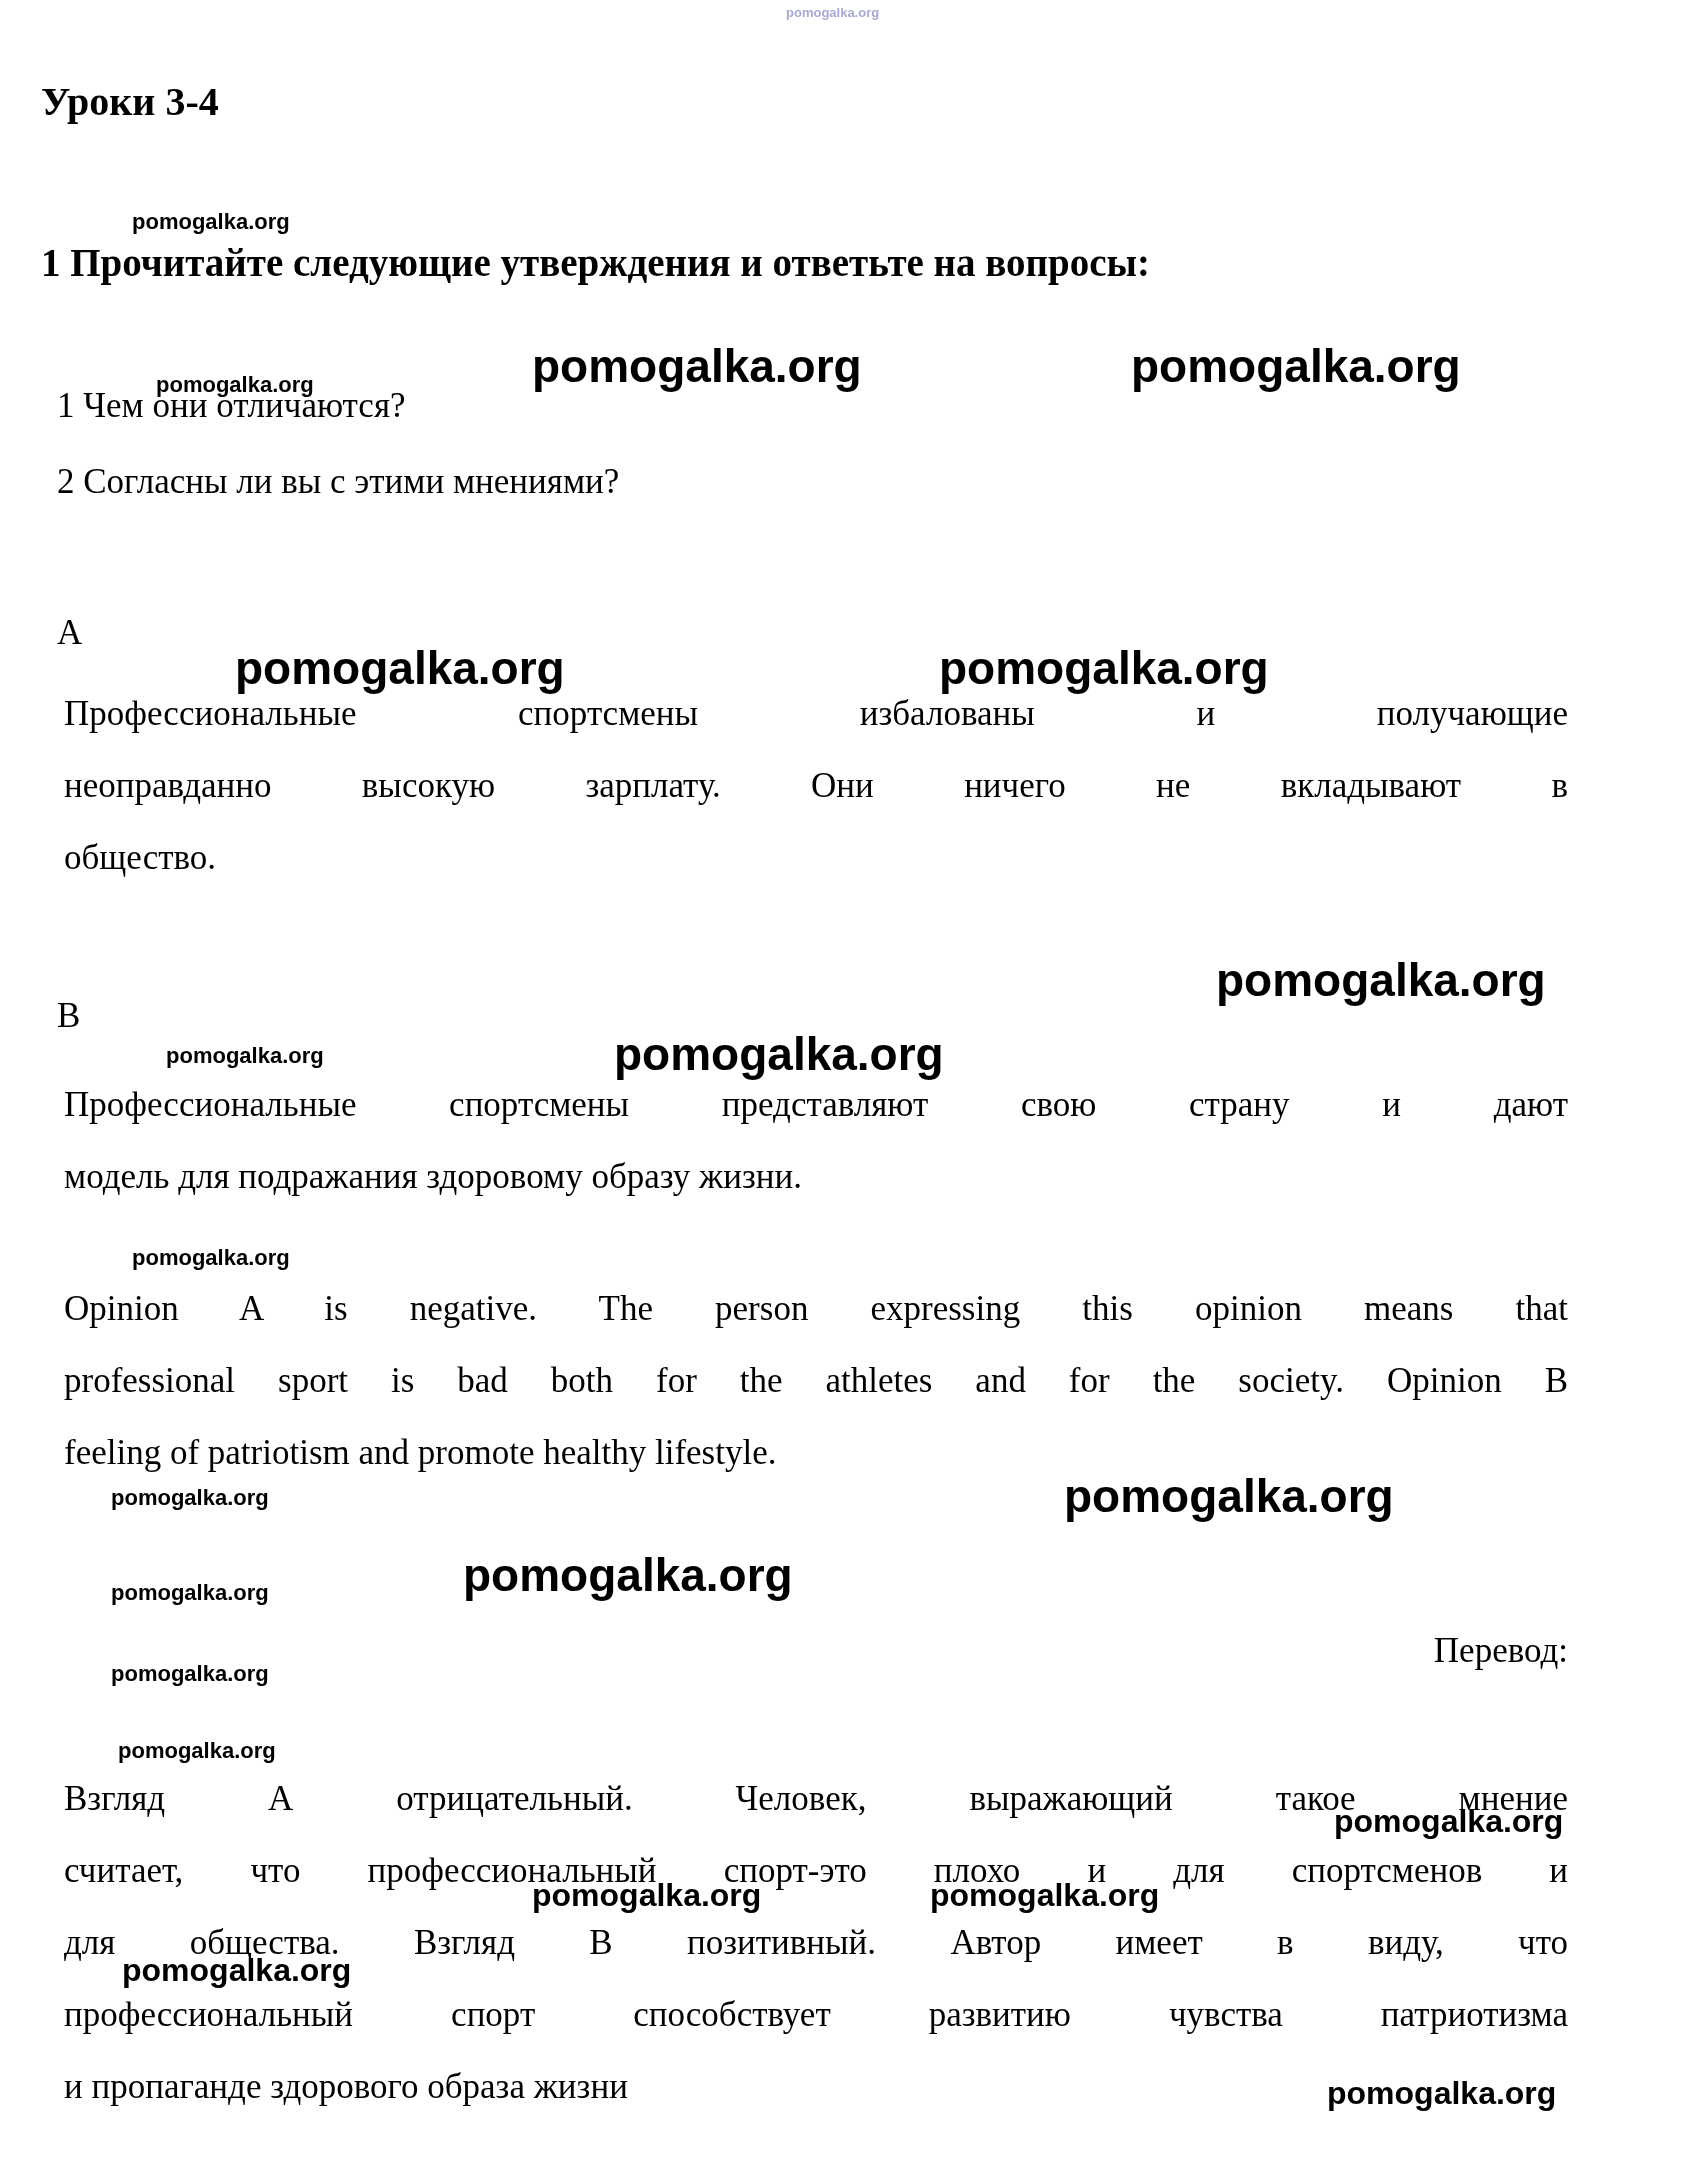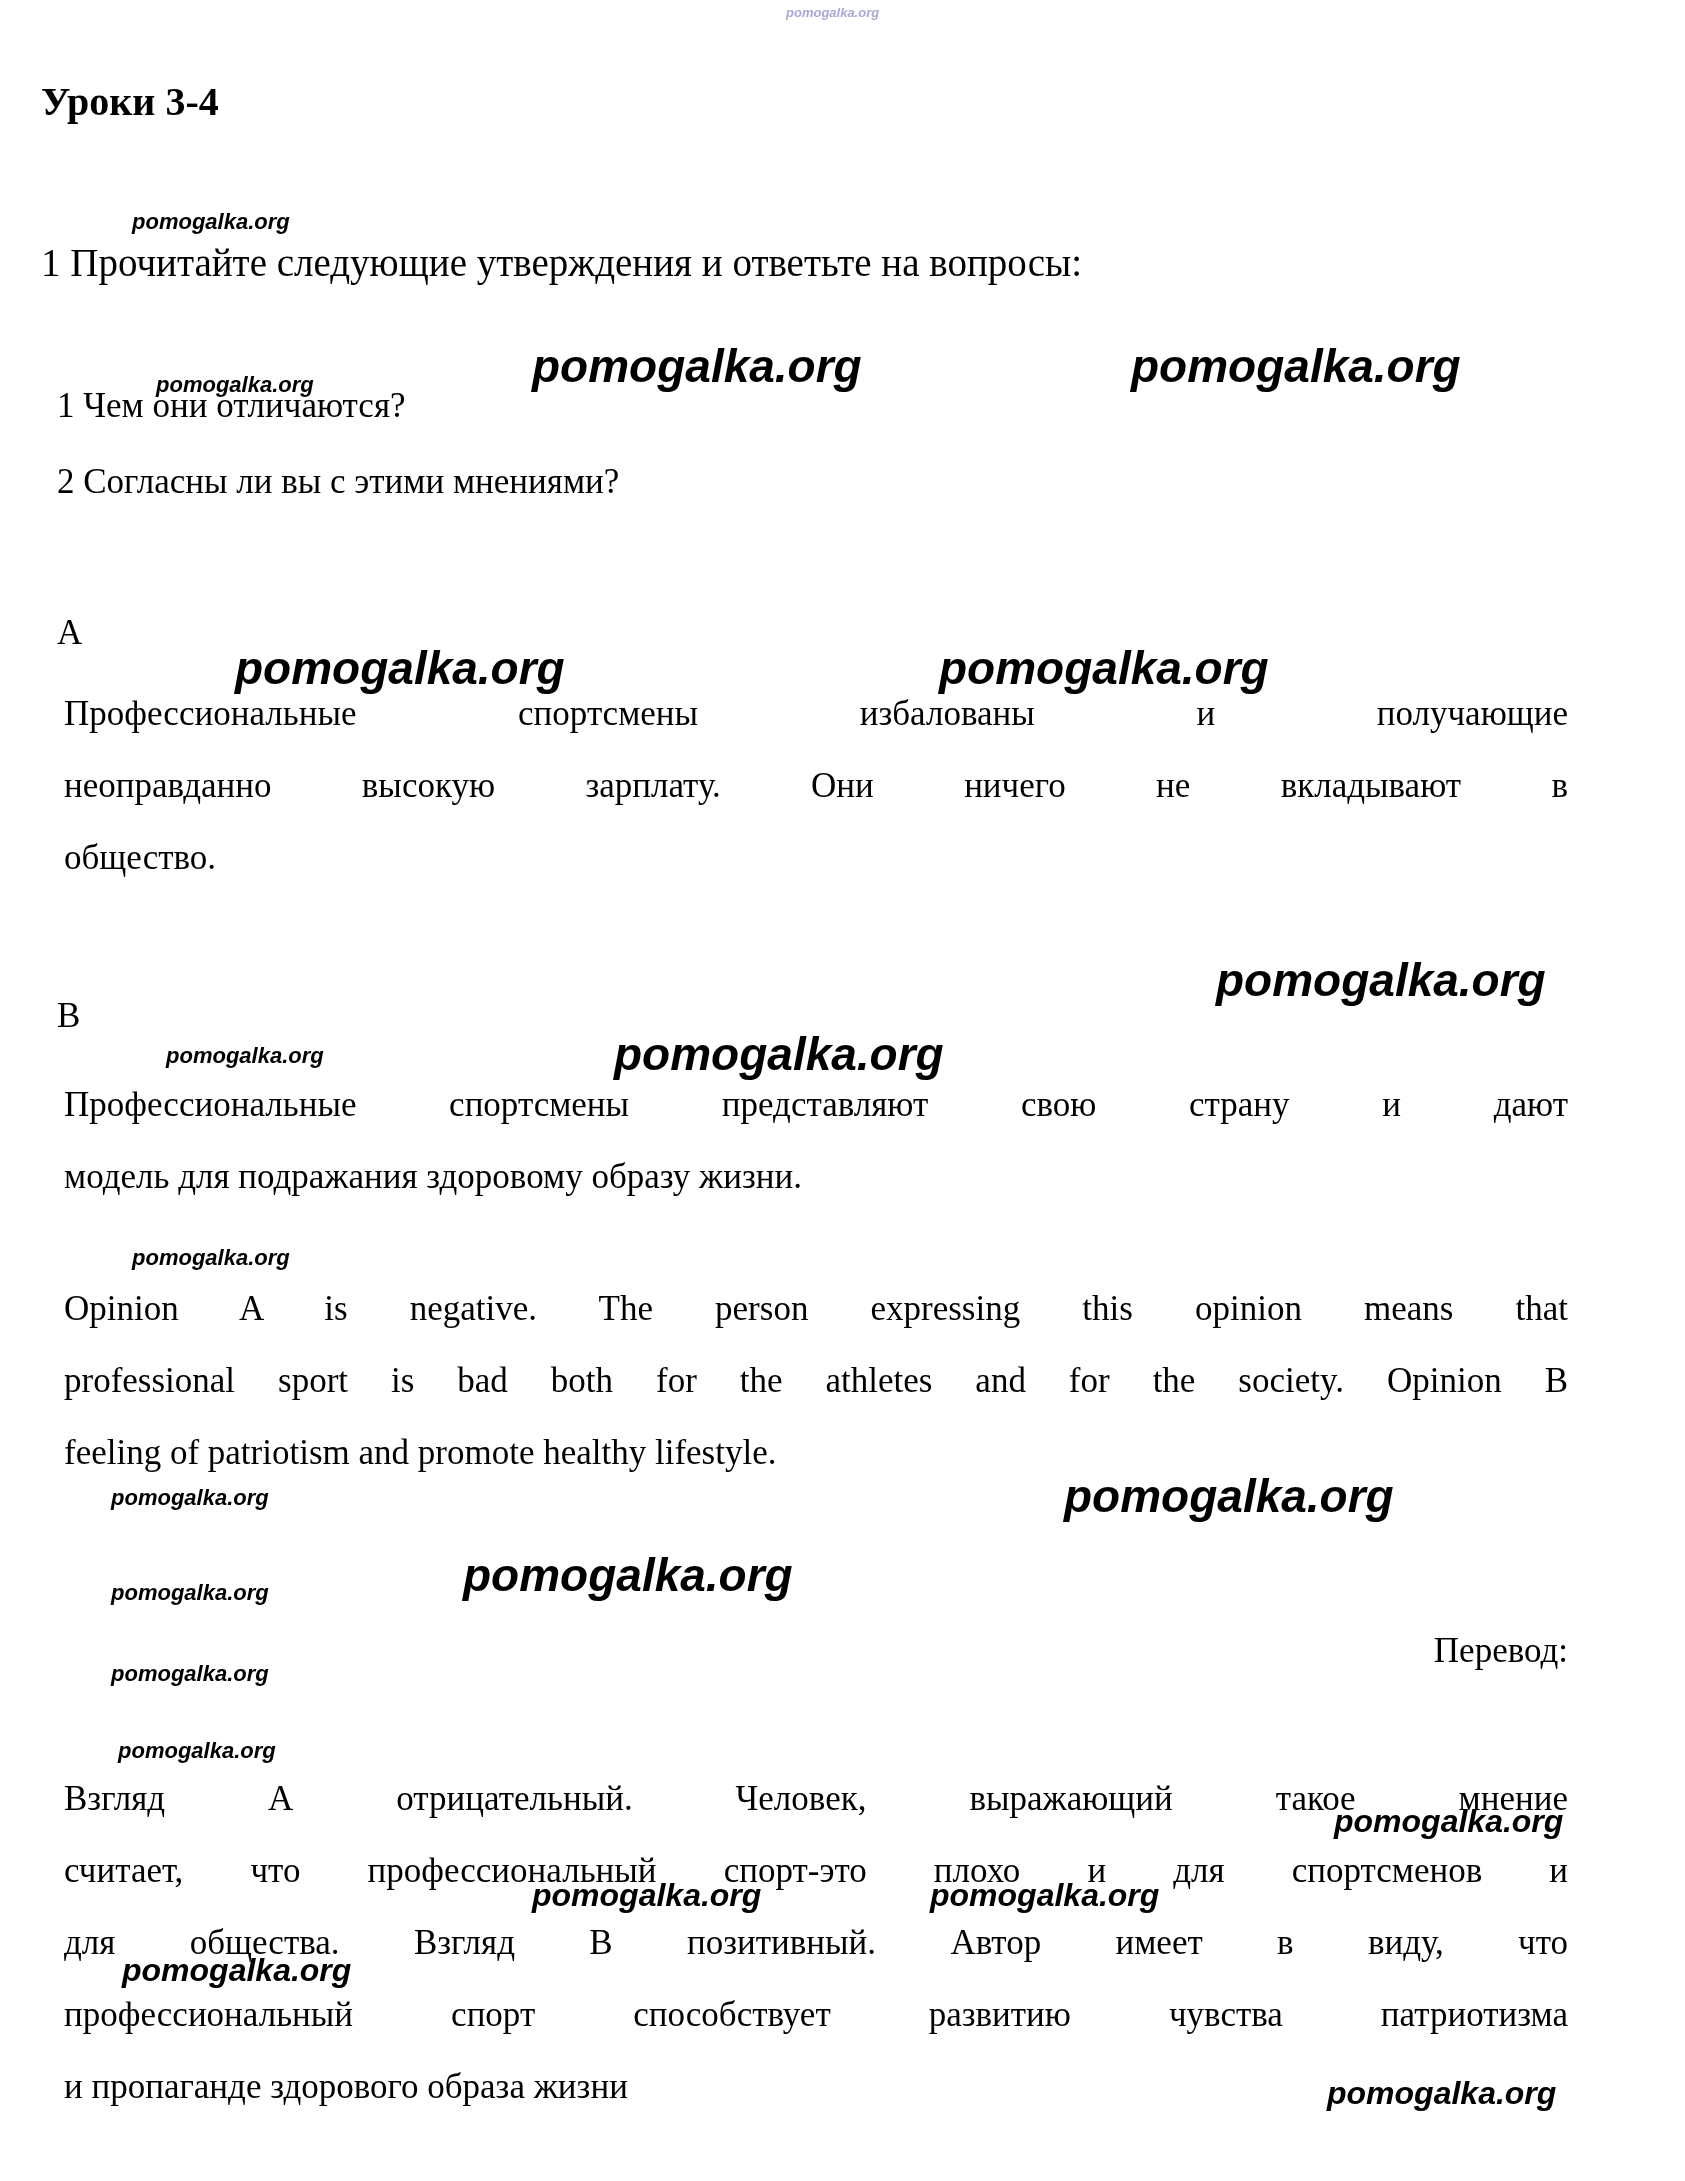--- a/index.html
+++ b/index.html
@@ -16,21 +16,21 @@
   .abs { position: absolute; }
 
   .title {
     left: 41px; top: 77px; width: 1527px;
     text-align: left;
     font-size: 40px; font-weight: bold; line-height: 49px;
     white-space: nowrap;
   }
   .heading {
     left: 41px; top: 239px; width: 1598px;
-    font-size: 39px; font-weight: normal; line-height: 47px;
+    font-size: 39px; font-weight: bold; line-height: 47px;
     white-space: nowrap;
   }
   .body-line {
     left: 41px; width: 1527px;
     font-size: 35px; line-height: 44px;
     white-space: nowrap;
     margin-left: 16px;
   }
   .para {
     left: 41px; width: 1527px;
@@ -44,21 +44,20 @@
     font-size: 35px; line-height: 44px;
   }
 
   .wm {
     position: absolute;
     font-family: "Liberation Sans", sans-serif;
     font-weight: bold;
     color: #000000;
     white-space: nowrap;
     letter-spacing: 0;
-    font-style: italic;
   }
   .wm.lg   { font-size: 46px; }
   .wm.md   { font-size: 32px; }
   .wm.sm   { font-size: 22px; font-weight: 600; }
   .wm.tiny { font-size: 13px; color: #9a9ad2; font-weight: bold; opacity: 0.85; }
 </style>
 </head>
 <body>
 
 <div class="page">

